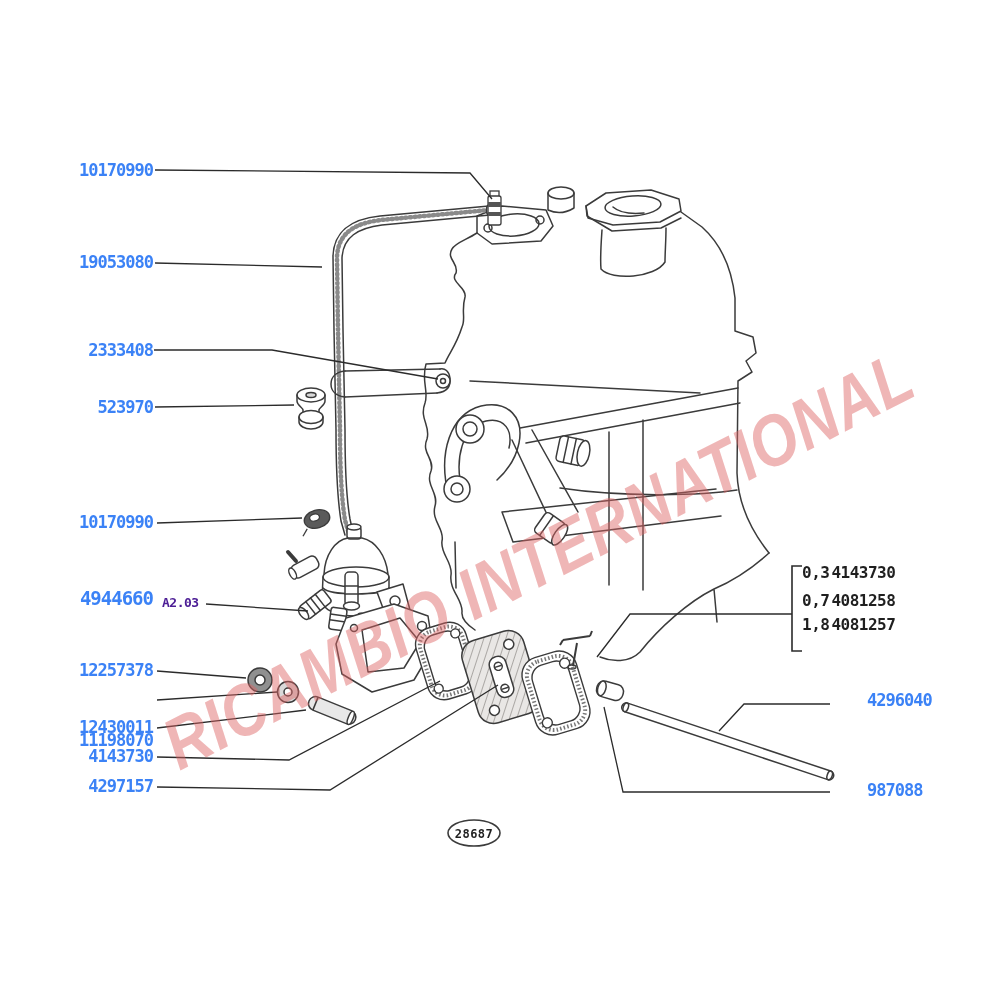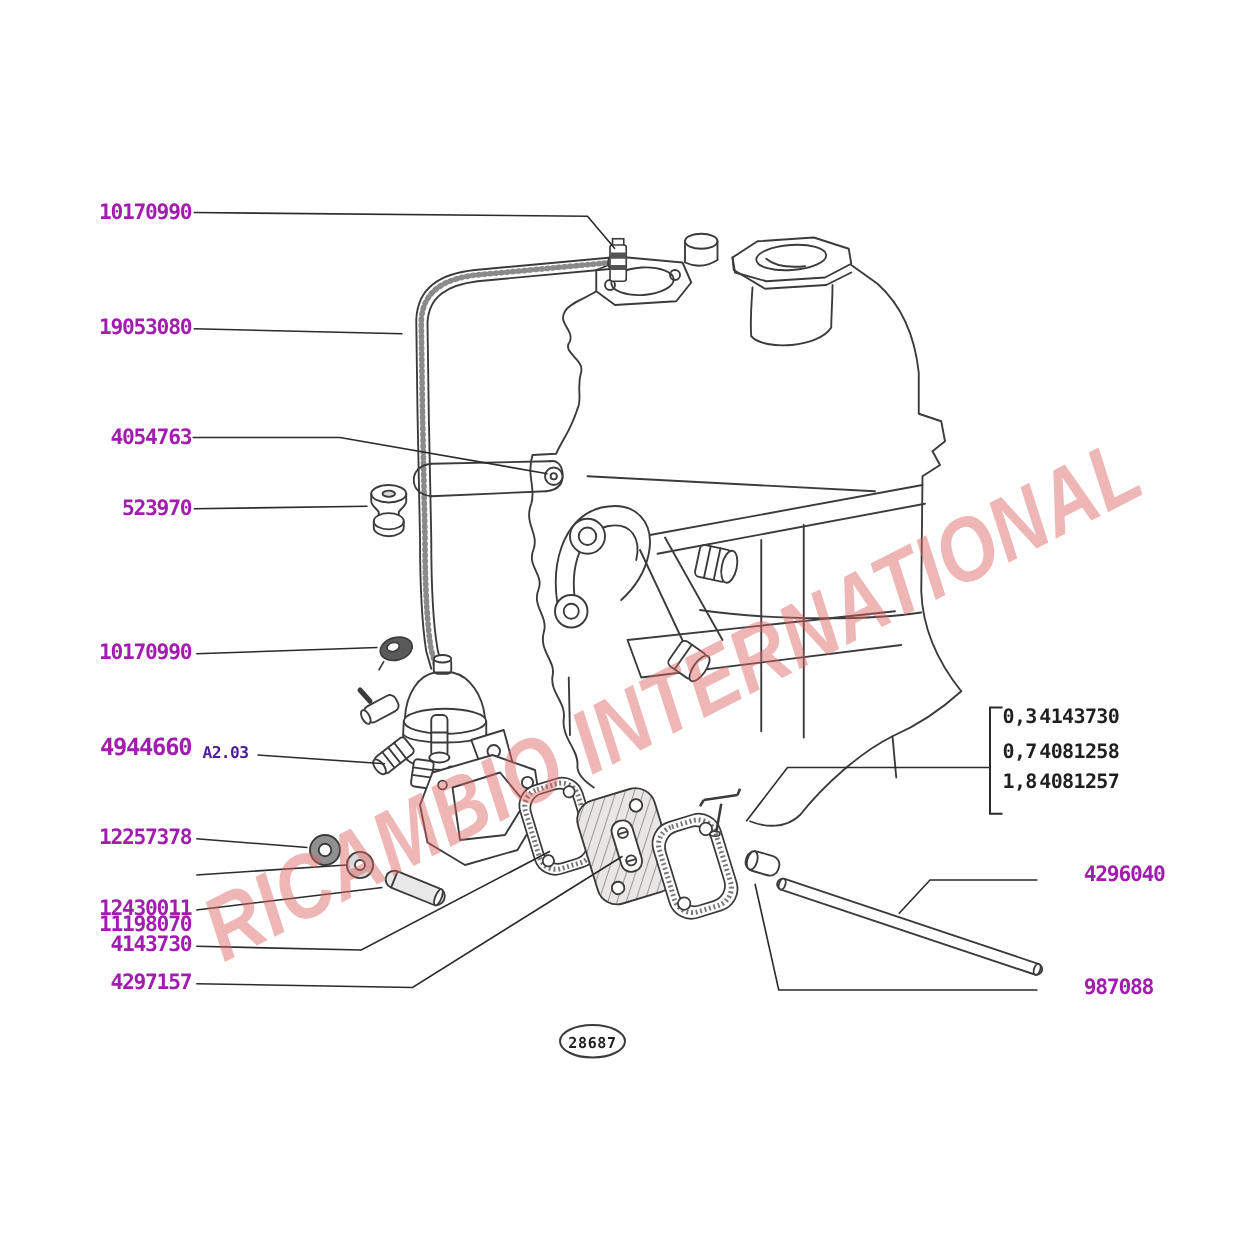--- a/index.html
+++ b/index.html
@@ -1,20 +1,20 @@
 <!DOCTYPE html>
 <html><head>
 <meta charset="utf-8">
 <style>
   html,body{margin:0;padding:0;background:#fff;}
   .stage{position:relative;width:1000px;height:1000px;background:#ffffff;overflow:hidden;
          font-family:"DejaVu Sans Mono","Liberation Mono",monospace;}
   svg{position:absolute;left:0;top:0;}
   .part-label{position:absolute;left:33px;width:120px;text-align:right;
-              font-weight:bold;font-size:17px;line-height:20px;letter-spacing:-1px;color:#a21caf;
+              font-weight:bold;font-size:17px;line-height:20px;letter-spacing:-1px;color:#3b82f6;
               white-space:nowrap;}
   .part-label.big{font-size:19px;}
   .part-label.rightcol{left:auto;width:auto;text-align:left;margin-left:34px;}
   .label-note{position:absolute;font-weight:bold;font-size:13px;letter-spacing:-0.5px;color:#4c1d95;}
   .bracket-row{position:absolute;left:802px;font-weight:bold;font-size:16px;letter-spacing:-0.5px;
                color:#1f1f1f;white-space:nowrap;}
   .bracket-row .thick{margin-right:2px;}
   .watermark{position:absolute;left:55px;top:536px;width:900px;text-align:center;
              transform:rotate(-27deg) scaleX(0.84);transform-origin:center;
              font-family:"Liberation Sans",sans-serif;font-style:italic;font-weight:bold;
@@ -233,21 +233,21 @@
       <ellipse cx="474" cy="833" rx="26" ry="13" fill="#fff" stroke="#3b3b3b" stroke-width="1.6"></ellipse>
       <text x="474" y="838" text-anchor="middle" font-family="DejaVu Sans Mono, monospace" font-size="12" font-weight="bold" letter-spacing="0.5" fill="#1f1f1f">28687</text>
     </g>
   </svg>
 
   <div class="watermark">RICAMBIO INTERNATIONAL</div>
 
   <div class="labels-layer">
     <div class="part-label" style="top:160px">10170990</div>
     <div class="part-label" style="top:252px">19053080</div>
-    <div class="part-label" style="top:340px">4054763</div>
+    <div class="part-label" style="top:340px">2333408</div>
     <div class="part-label" style="top:397px">523970</div>
     <div class="part-label" style="top:512px">10170990</div>
     <div class="part-label big" style="top:588px">4944660</div>
     <div class="label-note" style="left:162px;top:595px">A2.03</div>
     <div class="part-label" style="top:660px">12257378</div>
     <div class="part-label" style="top:730px">11198070</div>
     <div class="part-label" style="top:717px">12430011</div>
     <div class="part-label" style="top:746px">4143730</div>
     <div class="part-label" style="top:776px">4297157</div>
     <div class="part-label rightcol" style="left:833px;top:690px">4296040</div>

